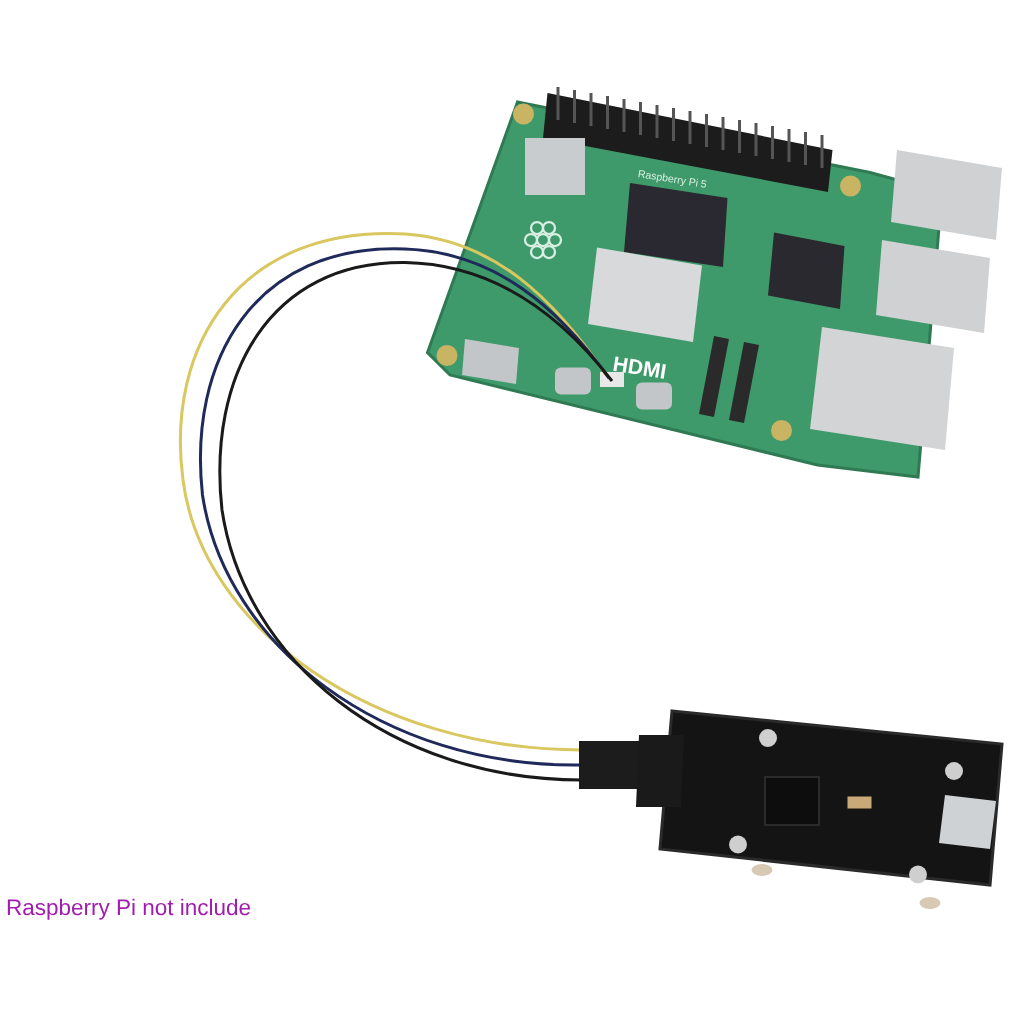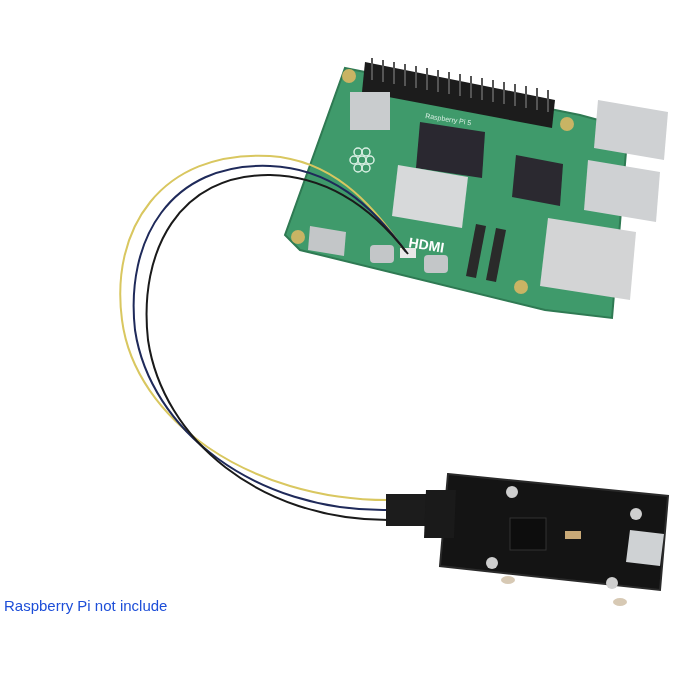--- a/index.html
+++ b/index.html
@@ -1,18 +1,18 @@
 <!DOCTYPE html>
 <html><head>
 <meta charset="utf-8">
 <style>
   html, body { margin:0; padding:0; background:#ffffff; }
   body { width:680px; height:680px; position:relative; overflow:hidden; font-family:"Liberation Sans", sans-serif; }
   #scene { position:absolute; left:0; top:0; width:680px; height:680px; }
-  .caption { position:absolute; left:4px; top:597px; font-size:15px; color:#1d4ed8; font-family:"Liberation Sans", sans-serif; }
+  .caption { position:absolute; left:4px; top:597px; font-size:15px; color:#a21caf; font-family:"Liberation Sans", sans-serif; }
   .board-label { font-family:"Liberation Sans", sans-serif; }
 </style>
 </head>
 <body>
 
 <svg id="scene" viewBox="0 0 680 680" xmlns="http://www.w3.org/2000/svg">
 
   <g>
     <polygon points="345,68 580,115 628,128 612,318 545,310 300,250 285,235" fill="#3f9a6b"></polygon>
     <polygon points="345,68 580,115 628,128 612,318 545,310 300,250 285,235" fill="none" stroke="#2f7a53" stroke-width="2"></polygon>

